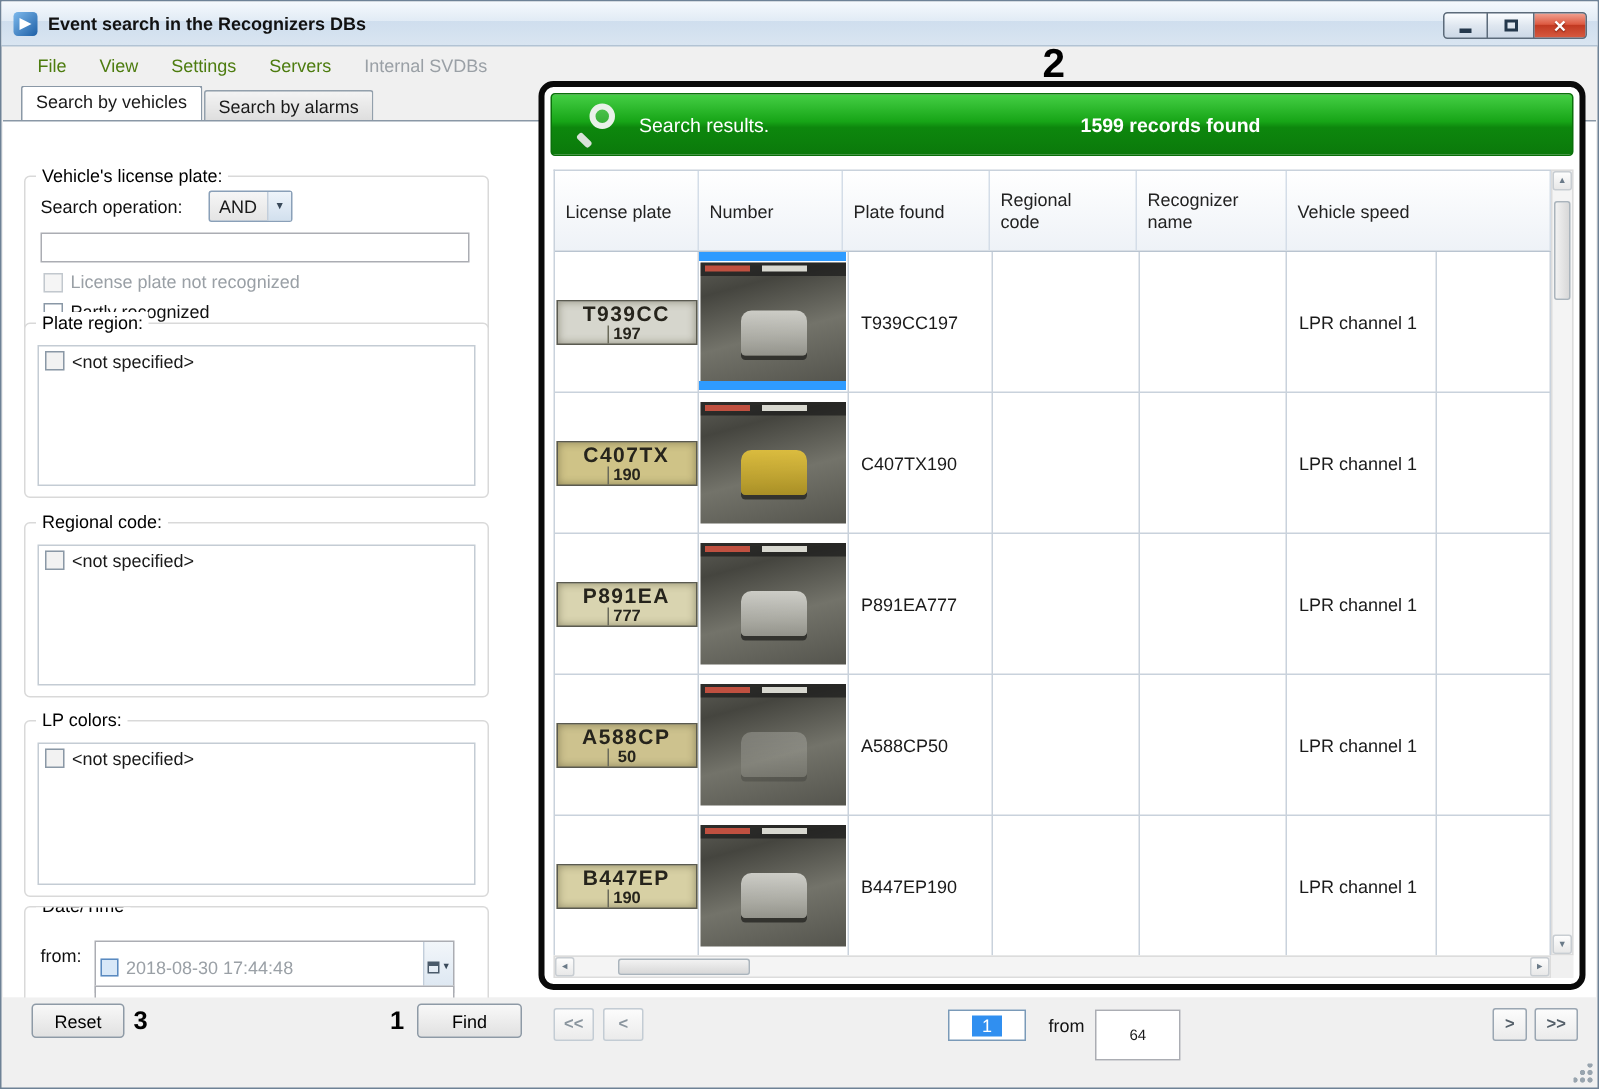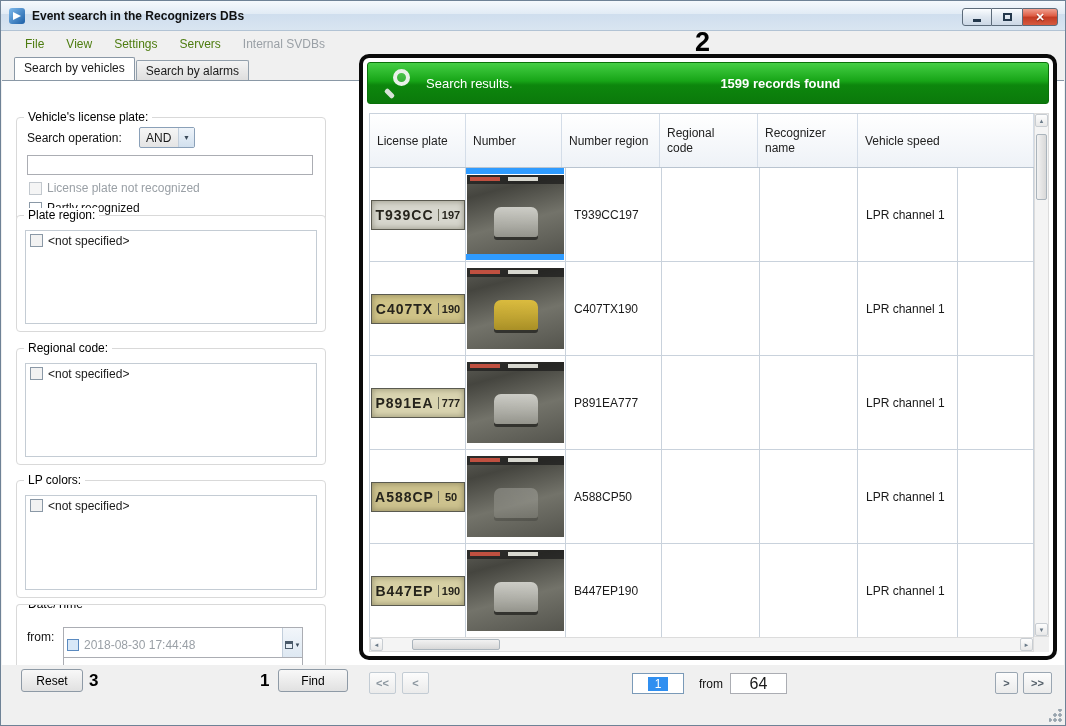--- a/index.html
+++ b/index.html
@@ -88,22 +88,22 @@
   .bottombar { position:absolute; left:1px; right:1px; top:664px; bottom:1px; background:#f0f0f0; }
   .btn { position:absolute; height:23px; border:1px solid #8e9aa6; border-radius:3px;
     background:linear-gradient(#f8f8f8,#e1e1e1); font-size:12px; font-family:"Liberation Sans",sans-serif; }
   .navbtn { position:absolute; height:22px; border:1px solid #c3ccd4; border-radius:2px;
     background:linear-gradient(#fcfcfc,#ebebeb); color:#8a959e; font-weight:bold; font-size:11px;
     font-family:"Liberation Sans",sans-serif; }
   .navbtn.en { color:#55606a; border-color:#9aa6b2; }
   .pagebox { position:absolute; height:21px; border:1px solid #7a9ab8; background:#fff;
     display:flex; align-items:center; justify-content:center; }
   .pagebox .sel { background:#308ff0; color:#fff; padding:0 7px; font-size:12px; }
-  .totalbox { position:absolute; height:21px; border:1px solid #abadb3; background:#fff;
-    display:flex; align-items:center; justify-content:center; font-size:16px; }
+  .totalbox { position:absolute; height:34px; border:1px solid #abadb3; background:#fff;
+    display:flex; align-items:center; justify-content:center; font-size:10px; }
   .grip { position:absolute; right:3px; bottom:3px; width:13px; height:13px;
     background:
       radial-gradient(circle at 11px 11px,#98a4ae 1.5px,transparent 2px),
       radial-gradient(circle at 11px 6px,#98a4ae 1.5px,transparent 2px),
       radial-gradient(circle at 6px 11px,#98a4ae 1.5px,transparent 2px),
       radial-gradient(circle at 11px 1px,#98a4ae 1.5px,transparent 2px),
       radial-gradient(circle at 6px 6px,#98a4ae 1.5px,transparent 2px),
       radial-gradient(circle at 1px 11px,#98a4ae 1.5px,transparent 2px); }
 
   
@@ -135,21 +135,21 @@
     padding:4px 7px; font-size:12px; color:#222; flex:none; }
   .trow { display:flex; height:94px; }
   .cell { border-right:1px solid #c9d2dc; border-bottom:1px solid #c9d2dc;
     flex:none; position:relative; display:flex; align-items:center; }
   .c0 { width:96px; } .c1 { width:100px; } .c2 { width:96px; padding-left:8px; }
   .c3 { width:98px; } .c4 { width:98px; } .c5 { width:100px; padding-left:8px; }
   .c6 { flex:1 1 auto; min-width:70px; white-space:nowrap; overflow:hidden; }
   .wrapcol span { display:block; width:64px; line-height:1.25; }
 
   .plate { margin:0 auto; width:94px; height:30px; border:1px solid #5a5a50;
-    display:flex; align-items:center; box-shadow:inset 0 0 6px rgba(60,55,30,.45); }
+    display:flex; align-items:center; box-shadow:inset 0 0 6px rgba(60,55,30,.45);flex-direction:column; }
   .plate .p-main { flex:1; text-align:center; font-weight:bold; font-size:14px;
     color:#26241c; letter-spacing:1px; }
   .plate .p-reg { width:26px; text-align:center; font-weight:bold; font-size:11px;
     color:#26241c; border-left:1px solid #6a6a5a; }
 
   .thumb { position:absolute; left:1px; right:1px; top:6px; bottom:6px; overflow:hidden;
     background:linear-gradient(165deg,#5c5c55,#45453f 22%,#73736a 58%,#54544d); }
   .thumb .ts { position:absolute; top:0; left:0; right:0; height:9px; background:rgba(25,25,25,.7); }
   .thumb .ts::after { content:""; position:absolute; left:3px; top:2px; width:30px; height:4px;
     background:#c05040; box-shadow:38px 0 0 #d8d8d0; }
@@ -285,21 +285,21 @@
       <span class="status">Search results.</span>
       <span class="count">1599 records found</span>
     </div>
 
     <div class="table-area">
       <div class="grid">
 
         <div class="hrow">
           <div class="hcell c0">License plate</div>
           <div class="hcell c2" style="padding-left:7px;">Number</div>
-          <div class="hcell c3">Number region</div>
+          <div class="hcell c3">Plate found</div>
           <div class="hcell c4 wrapcol">
               <span>Regional code</span>
             </div>
           <div class="hcell c5 wrapcol" style="padding-left:7px;">
               <span>Recognizer name</span>
             </div>
           <div class="hcell c6">Vehicle speed</div>
         </div>
 
         <div class="trow">

